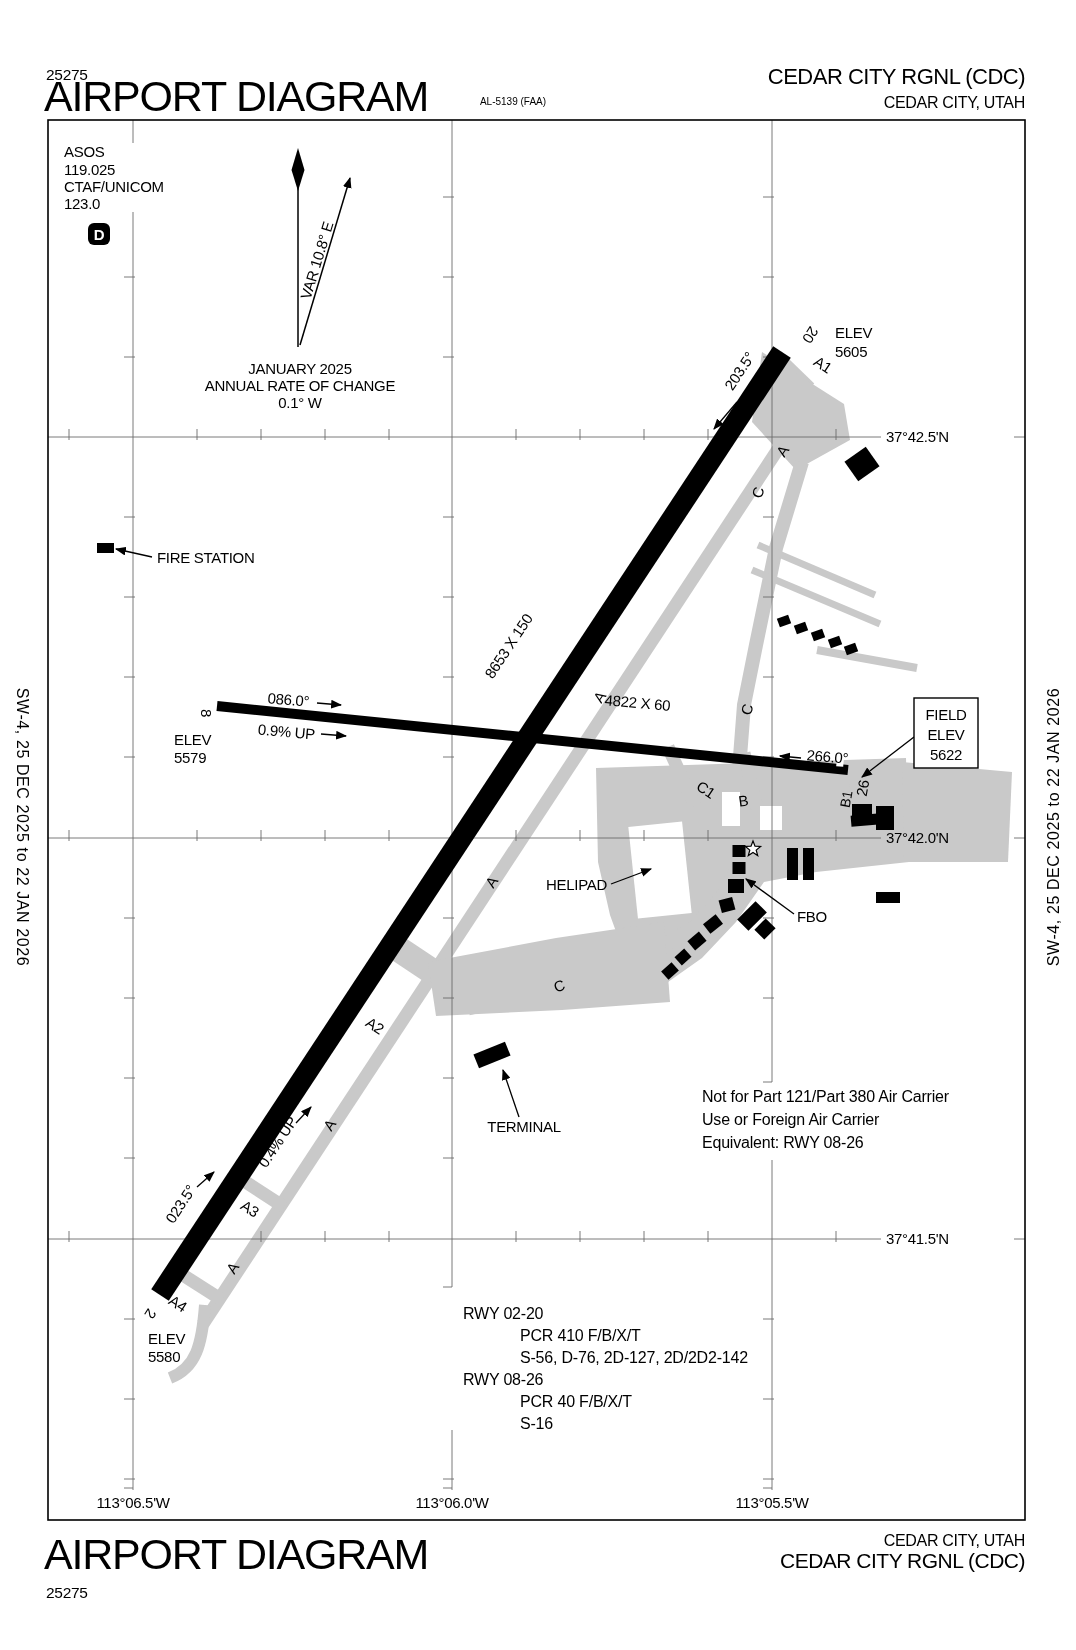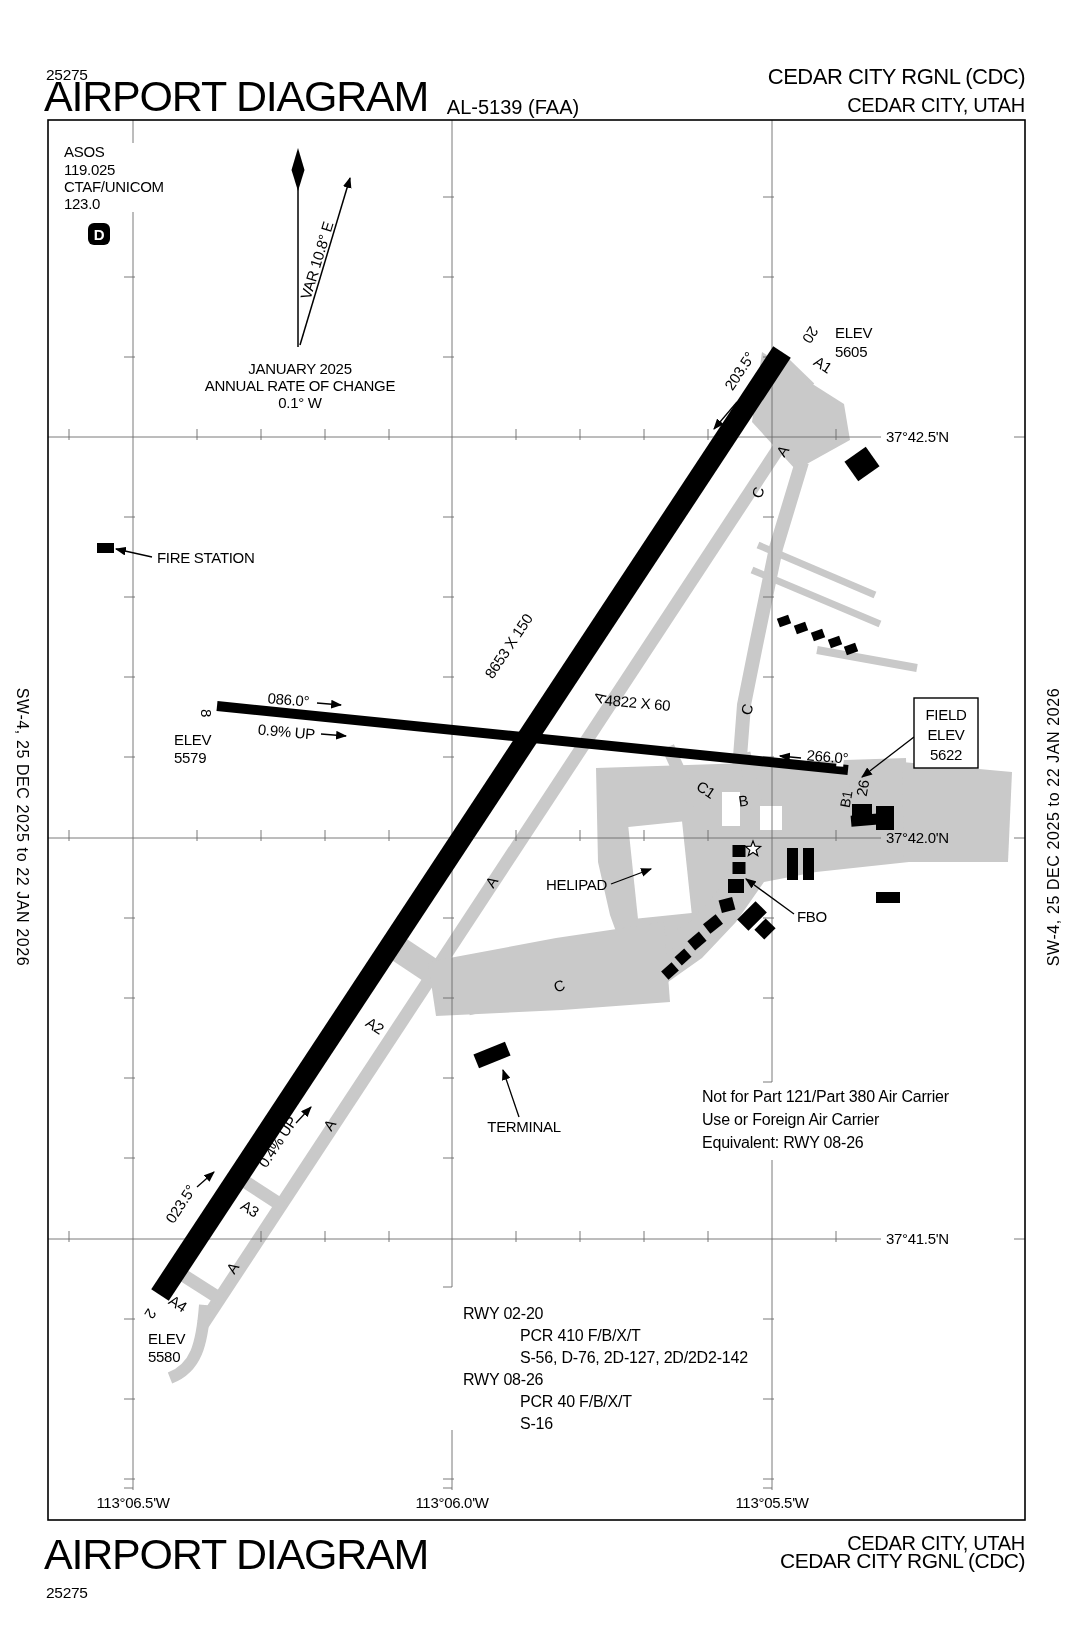--- a/index.html
+++ b/index.html
@@ -3,23 +3,23 @@
 <meta charset="utf-8">
 <style>
   html,body{margin:0;padding:0;}
   body{
     width:1076px;height:1650px;position:relative;background:#fff;
     font-family:"Liberation Sans",sans-serif;color:#000;overflow:hidden;
   }
   .abs{position:absolute;white-space:nowrap;}
   .chartnum{font-size:15.5px;letter-spacing:-.3px;margin-top:8px;}
   .bigtitle{font-size:43px;letter-spacing:-1.2px;}
-  .alnum{font-size:20px;text-align:center;}
+  .alnum{font-size:10px;text-align:center;}
   .aptname{font-size:22px;letter-spacing:-.5px;}
-  .aptcity{font-size:20px;letter-spacing:-.3px;}
+  .aptcity{font-size:16px;letter-spacing:-.3px;}
   .sidetext{font-size:16px;letter-spacing:.6px;}
   svg{position:absolute;left:0;top:0;}
   svg text{font-size:15px;fill:#000;letter-spacing:-.3px;}
   svg text.sm{font-size:14px;}
   svg text.nt{font-size:16px;letter-spacing:-.2px;}
   svg text.wh{fill:#fff;font-weight:bold;}
 </style>
 </head>
 <body>
 

